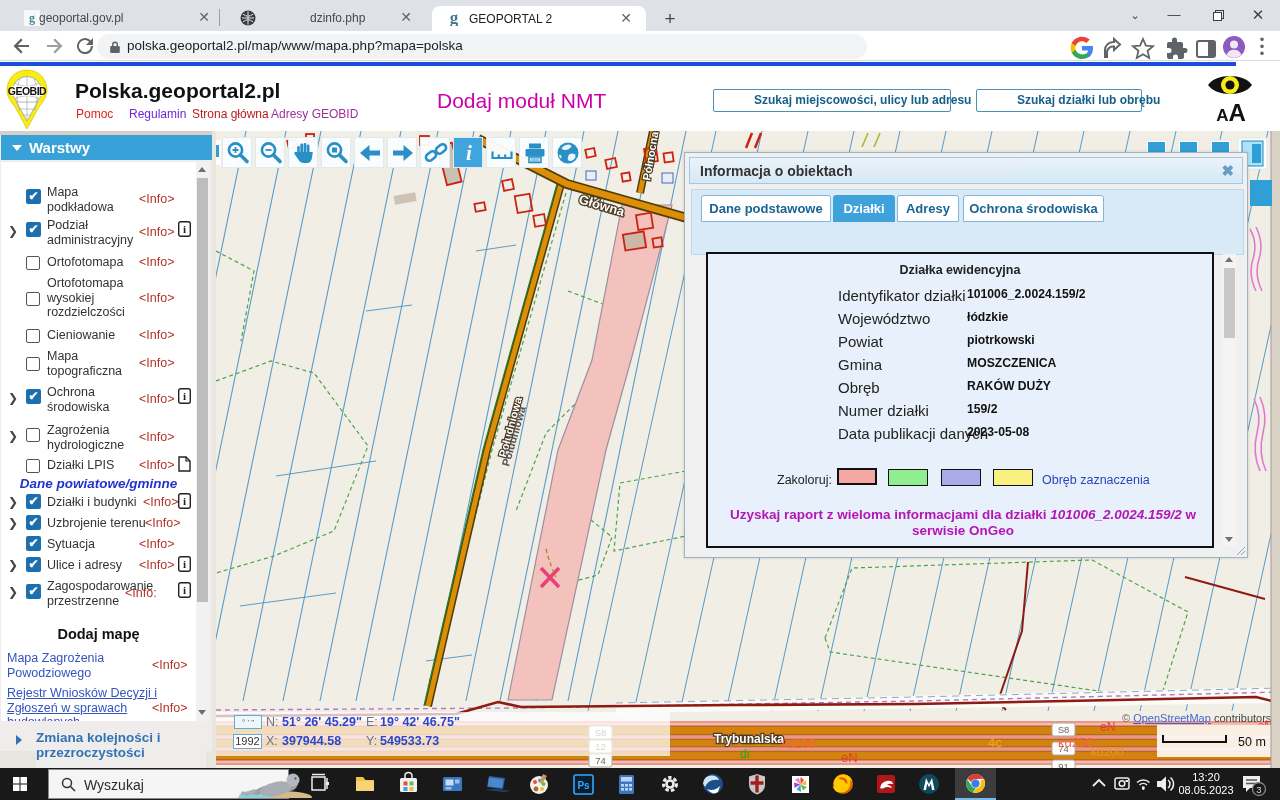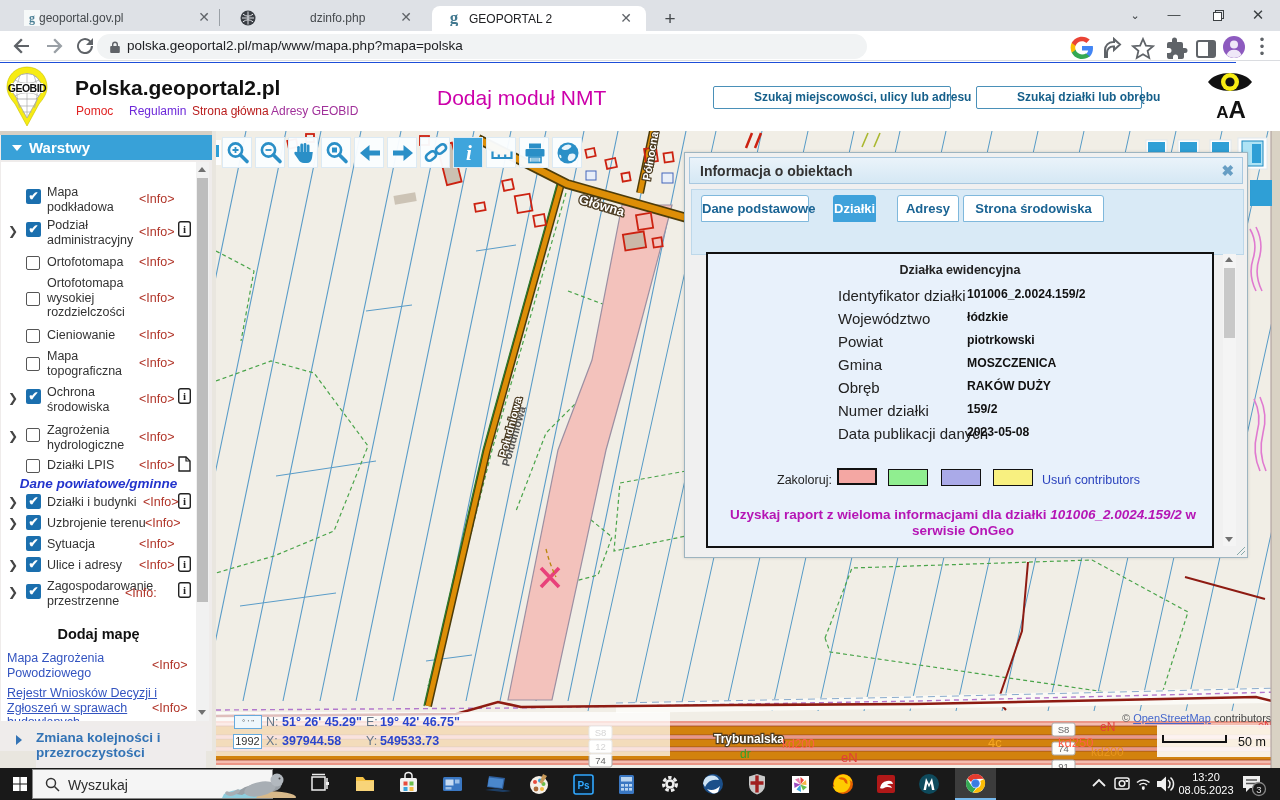--- a/index.html
+++ b/index.html
@@ -12,21 +12,21 @@
 .tab .cx { position:absolute; top:4px; width:16px; height:16px; color:#5f6368; font-size:14px; text-align:center; line-height:15px; }
 .tabsep { position:absolute; top:9px; width:1px; height:17px; background:#9aa0a6; }
 #tab3 { left:432px; width:214px; background:#fff; border-radius:8px 8px 0 0; top:6px; }
 #newtab { position:absolute; left:658px; top:8px; width:24px; height:24px; color:#45494d; font-size:19px; text-align:center; line-height:21px; }
 .wctl { position:absolute; top:0; color:#3c4043; font-size:13px; text-align:center; line-height:30px; width:30px; height:30px; }
 #toolbar { position:absolute; left:0; top:31px; width:1280px; height:30px; background:#fff; border-bottom:1px solid #dadce0; }
 .navic { position:absolute; top:3px; width:24px; height:24px; }
 #omnibox { position:absolute; left:97px; top:3px; width:770px; height:25px; background:#f1f3f4; border-radius:13px; }
 #omnibox .url { position:absolute; left:30px; top:4px; font-size:13.5px; color:#202124; }
 
-#pghead { position:absolute; left:0; top:62px; width:1236px; height:69px; background:#fff; border-top:1px solid #1d4ed8; }
+#pghead { position:absolute; left:0; top:62px; width:1236px; height:69px; background:#fff; border-top:4px solid #1d4ed8; }
 #sitetitle { position:absolute; left:75px; top:13px; font-size:21px; font-weight:bold; color:#111; letter-spacing:0px; }
 .hlink { position:absolute; top:41px; font-size:12px; white-space:nowrap; }
 #nmt { position:absolute; left:437px; top:23px; font-size:21px; color:#cc00aa; }
 .hbtn { position:absolute; top:23px; height:23px; border:1px solid #4a90b8; background:#fff; color:#155f8a; font-weight:bold; font-size:12px; text-align:center; border-radius:2px; white-space:nowrap;padding-left:40px; }
 #eyebox { position:absolute; left:1203px; top:5px; width:54px; height:56px; text-align:center; }
 
 #mainarea { position:absolute; left:0; top:131px; width:1280px; height:637px; background:#e9e6df; }
 
 #sidebar { position:absolute; left:0; top:0; width:212px; height:620px; background:#efeceb; }
 #sbtopgap { position:absolute; left:0; top:0; width:212px; height:4px; background:#d7d0c5; }
@@ -64,21 +64,21 @@
 #ipscroll { position:absolute; left:538px; top:101px; width:13px; height:292px; background:#f4f4f4; }
 #ipscroll .thumb { position:absolute; left:1px; top:14px; width:11px; height:70px; background:#c8c8c8; }
 .iprow { position:absolute; left:130px; font-size:15px; }
 .ipval { position:absolute; left:259px; font-weight:bold; color:#111; font-size:12.2px; }
 .swatch { position:absolute; top:0px; height:17px; }
 #ipmag { position:absolute; left:8px; top:253px; width:494px; text-align:center; color:#b515b5; font-weight:bold; font-size:13.5px; line-height:16px; }
 #iphandle { position:absolute; right:1px; bottom:1px; width:10px; height:10px; }
 
 #taskbar { position:absolute; left:0; top:768px; width:1280px; height:32px; background:#191919; }
 .tbi { position:absolute; top:0; width:40px; height:32px; }
-#tsearch { position:absolute; left:32px; top:1px; width:241px; height:30px; background:#f5f5f5; border:1px solid #888; }
+#tsearch { position:absolute; left:48px; top:1px; width:241px; height:30px; background:#f5f5f5; border:1px solid #888; }
 #tsearch .ph { position:absolute; left:35px; top:7px; color:#2c2c2c; font-size:14px; }
 #ttime { position:absolute; left:1178px; top:3px; width:56px; color:#fff; font-size:11px; text-align:center; line-height:13px; }
 </style>
 </head>
 <body>
 <div id="screen">
 
 <div id="tabbar">
   <div class="tab" style="left:8px;width:212px;">
     <svg style="position:absolute;left:16px;top:4px" width="16" height="16">
@@ -524,24 +524,24 @@
           </svg>
         </div>
       </div>
 
   <div id="ipanel">
     <div id="ipt">
           <span class="t">Informacja o obiektach</span>
           <span class="x">✖</span>
         </div>
     <div id="iptabs">
-      <div class="itab" style="left:9px;top:5px;width:108px;">Dane podstawowe</div>
-      <div class="itab on" style="left:141px;top:5px;width:43px;">Działki</div>
+      <div class="itab" style="left:9px;top:5px;width:130px;">Dane podstawowe</div>
+      <div class="itab on" style="left:141px;top:5px;width:62px;">Działki</div>
       <div class="itab" style="left:205px;top:5px;width:62px;">Adresy</div>
-      <div class="itab" style="left:271px;top:5px;width:141px;">Strona środowiska</div>
+      <div class="itab" style="left:271px;top:5px;width:141px;">Ochrona środowiska</div>
     </div>
     <div id="ipcontent">
       <div style="position:absolute;left:0;top:9px;width:100%;text-align:center;font-weight:bold;font-size:12.5px;">Działka ewidencyjna</div>
       <div class="iprow" style="top:33px;">Identyfikator działki</div>
           <div class="ipval" style="top:33px;">101006_2.0024.159/2</div>
       <div class="iprow" style="top:56px;">Województwo</div>
           <div class="ipval" style="top:56px;">łódzkie</div>
       <div class="iprow" style="top:79px;">Powiat</div>
           <div class="ipval" style="top:79px;">piotrkowski</div>
       <div class="iprow" style="top:102px;">Gmina</div>
@@ -550,21 +550,21 @@
           <div class="ipval" style="top:125px;">RAKÓW DUŻY</div>
       <div class="iprow" style="top:148px;">Numer działki</div>
           <div class="ipval" style="top:148px;">159/2</div>
       <div class="iprow" style="top:171px;">Data publikacji danych</div>
           <div class="ipval" style="top:171px;">2023-05-08</div>
       <div style="position:absolute;left:69px;top:219px;font-size:12.5px;">Zakoloruj:</div>
       <div class="swatch" style="left:129px;top:214px;width:40px;background:#f4a7a3;border:2.5px solid #111;"></div>
       <div class="swatch" style="left:180px;top:215px;width:40px;background:#90ee90;border:1px solid #111;"></div>
       <div class="swatch" style="left:233px;top:215px;width:40px;background:#aaaae8;border:1px solid #111;"></div>
       <div class="swatch" style="left:285px;top:215px;width:40px;background:#f8f080;border:1px solid #111;"></div>
-      <div style="position:absolute;left:334px;top:219px;color:#2b43bd;font-size:12.5px;">Usuń contributors</div>
+      <div style="position:absolute;left:334px;top:219px;color:#2b43bd;font-size:12.5px;">Obręb zaznaczenia</div>
       <div id="ipmag">Uzyskaj raport z wieloma informacjami dla działki <i>101006_2.0024.159/2</i> w serwisie OnGeo</div>
     </div>
     <div id="ipscroll">
       <div class="sarr" style="top:3px;left:2px;border-bottom:5px solid #707070;"></div>
       <div class="thumb"></div>
       <div class="sarr" style="top:283px;left:2px;border-top:5px solid #707070;"></div>
     </div>
     <svg id="iphandle" width="10" height="10">
           <path d="M9 1 L1 9 M9 5 L5 9" stroke="#8aa" stroke-width="1"></path>
         </svg>

